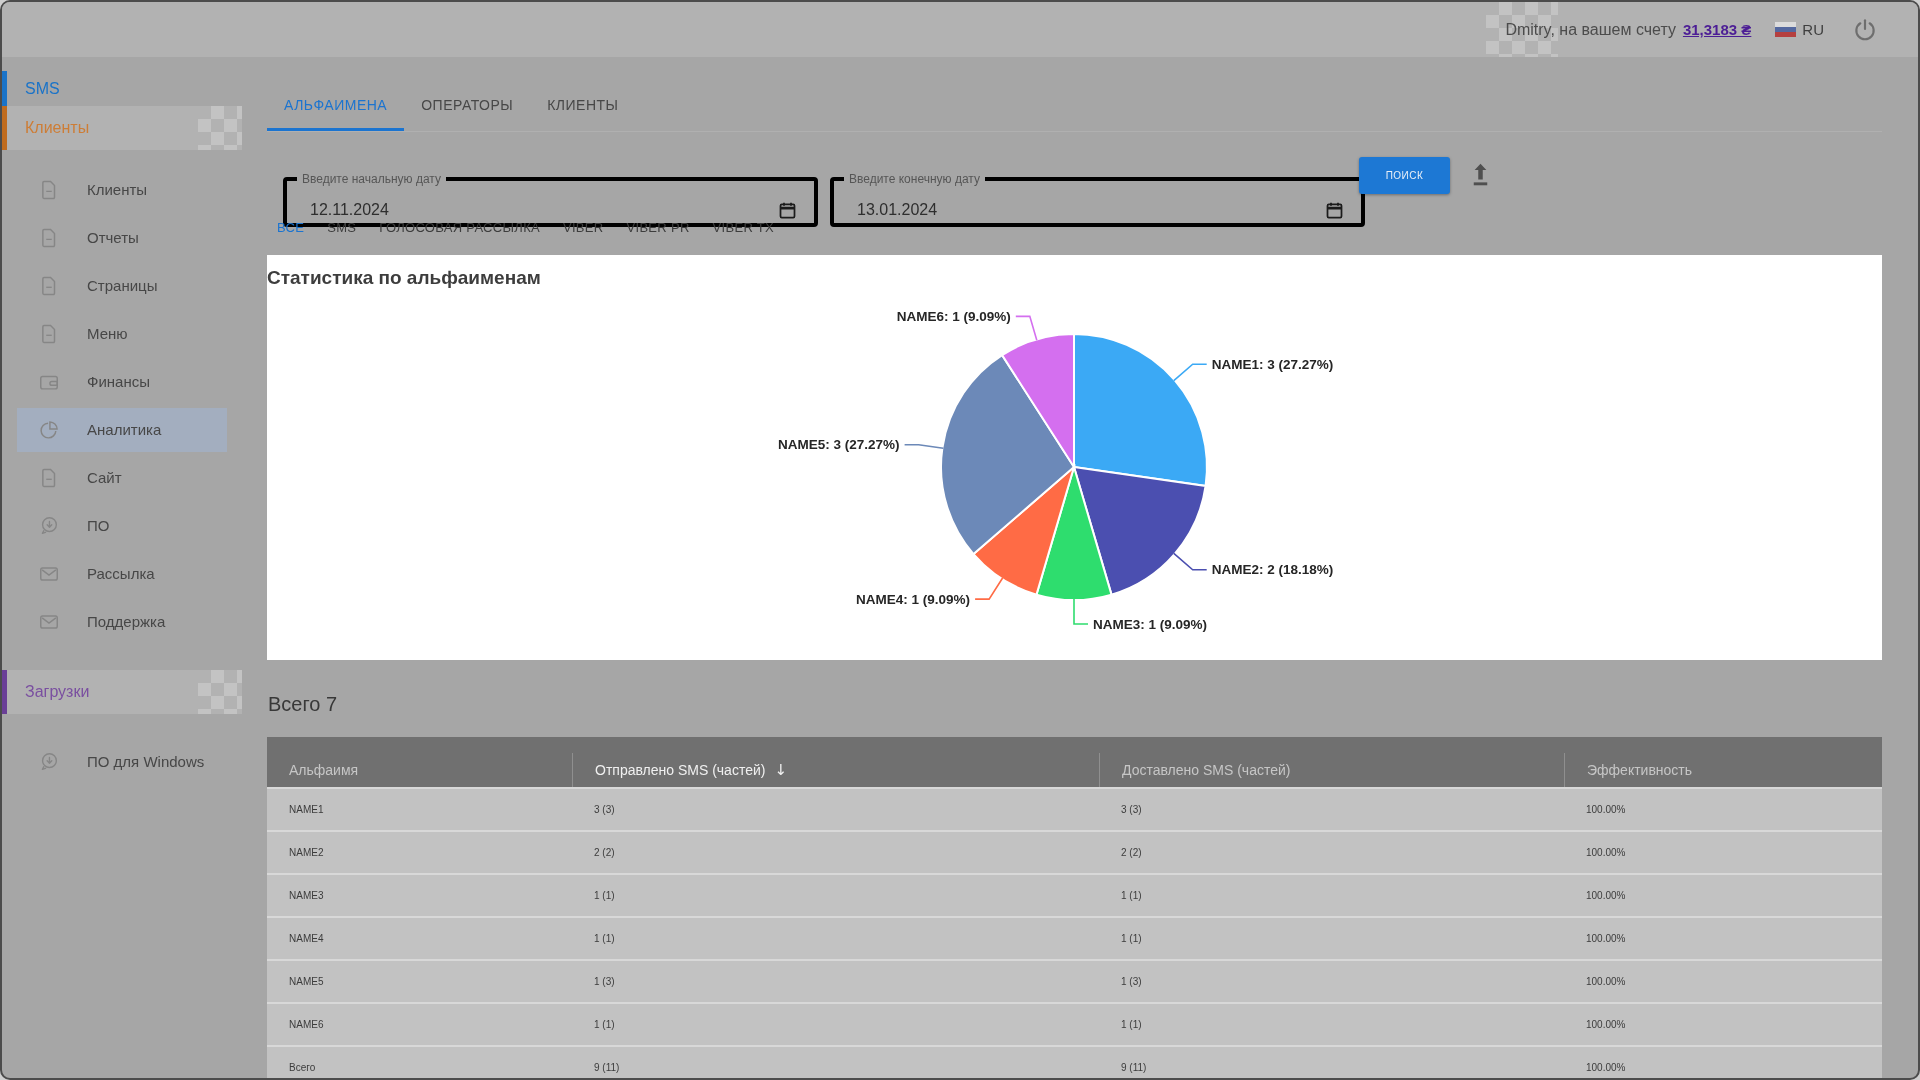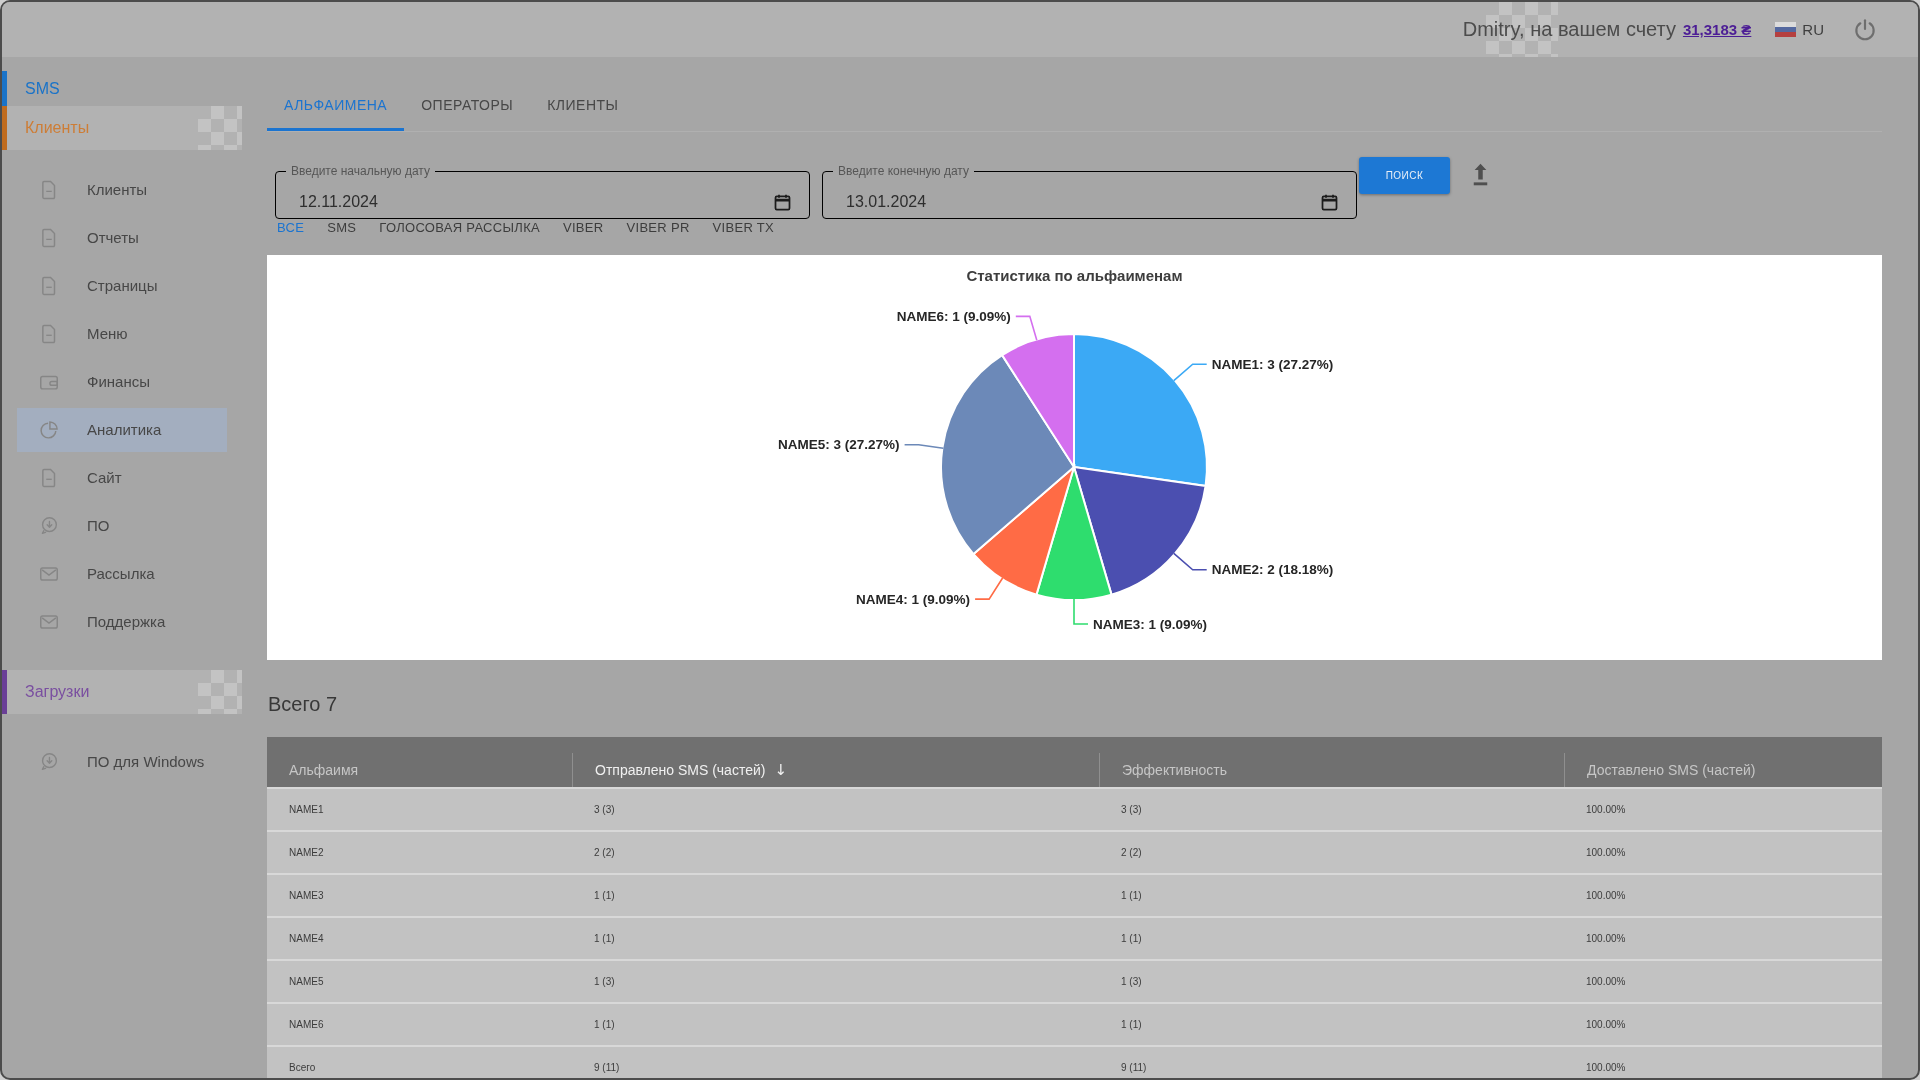--- a/index.html
+++ b/index.html
@@ -7,21 +7,21 @@
   .window{
     position:relative;width:1920px;height:1080px;
     background:#a6a6a6;border:2px solid #4c4c4c;border-radius:10px;overflow:hidden;
     font-family:"Liberation Sans","DejaVu Sans",sans-serif;
   }
   
   .topbar{position:absolute;left:0;top:0;right:0;height:55px;background:#b2b2b2;}
   .checker{background-image:repeating-conic-gradient(rgba(255,255,255,0.22) 0% 25%, transparent 0% 50%);background-size:26px 26px;}
   .topbar-checker{position:absolute;right:360px;top:0;width:72px;height:55px;}
   .topbar-right{position:absolute;right:40px;top:0;height:55px;display:flex;align-items:center;}
-  .user-text{font-size:20px;color:#4c4c4c;margin-right:7px;}
+  .user-text{font-size:16px;color:#4c4c4c;margin-right:7px;}
   .balance-link{font-size:15px;font-weight:bold;color:#4c1d95;text-decoration:underline;cursor:pointer;margin-right:24px;}
   .flag{width:21px;height:15px;display:flex;flex-direction:column;margin-right:6px;}
   .flag i{flex:1;}
   .flag .f1{background:#dcdcdc;}
   .flag .f2{background:#54689f;}
   .flag .f3{background:#b54040;}
   .lang{font-size:15px;color:#3f3f3f;margin-right:28px;cursor:pointer;}
   .power{width:26px;height:26px;color:#6e6e6e;cursor:pointer;}
   .power svg{width:100%;height:100%;}
   
@@ -40,35 +40,35 @@
   .nav-icon{position:relative;width:22px;height:22px;margin-left:36px;color:#868686;flex:none;}
   .nav-icon svg{width:100%;height:100%;display:block;}
   .nav-label{position:relative;margin-left:27px;font-size:15px;color:#474747;width:130px;line-height:1.55;}
   .nav-item.tall{height:70px;}
   
   .main{position:absolute;left:265px;top:55px;width:1615px;bottom:0;}
   .tabs{position:absolute;left:0;top:22px;width:100%;height:53px;display:flex;border-bottom:1px solid #b0b0b0;}
   .tab{padding:0 17px;display:flex;align-items:center;font-size:14px;letter-spacing:.5px;color:#474747;cursor:pointer;}
   .tab.active{color:#1b74d0;box-shadow:inset 0 -3px 0 #1b74d0;}
   .filter-row{position:absolute;left:0;top:99px;width:100%;height:56px;}
-  .date-field{position:absolute;top:0;height:55px;margin:8px;border:1px solid #000000;border-radius:4px;padding:0;cursor:pointer;}
+  .date-field{position:absolute;top:0;height:55px;margin:16px;border:4px solid #000000;border-radius:4px;padding:0;cursor:pointer;}
   .date-field.f1{left:0;width:535px;}
   .date-field.f2{left:547px;width:535px;}
   .date-field legend{font-size:12px;color:#565656;padding:0 5px;margin-left:10px;}
   .date-value{position:absolute;left:23px;top:15px;font-size:16px;color:#2e2e2e;}
   .cal-icon{position:absolute;right:16px;top:14px;width:21px;height:21px;color:#1c1c1c;}
   .cal-icon svg{width:100%;height:100%;}
   .search-btn{position:absolute;left:1092px;top:1px;width:91px;height:37px;background:#1d78d4;color:#e9f0f8;border:none;border-radius:3px;font-size:10px;letter-spacing:.5px;font-family:inherit;box-shadow:0 1px 3px rgba(0,0,0,.35);cursor:pointer;}
   .upload-btn{position:absolute;left:1200px;top:5px;width:27px;height:27px;color:#4f4f4f;cursor:pointer;}
   .upload-btn svg{width:100%;height:100%;}
   .channels{position:absolute;left:10px;top:163px;display:flex;gap:23px;}
   .channel{font-size:13px;letter-spacing:.3px;color:#3d3d3d;cursor:pointer;}
   .channel.active{color:#1b74d0;}
   .chart-panel{position:absolute;left:0;top:198px;width:1615px;height:405px;background:#ffffff;}
-  .chart-title{position:absolute;left:0;top:12px;width:100%;text-align:center;font-size:15px;font-weight:bold;color:#3d3d3d;}
+  .chart-title{position:absolute;left:0;top:12px;width:100%;font-size:19px;font-weight:bold;color:#3d3d3d;}
   #pie-svg{position:absolute;left:0;top:0;width:1615px;height:405px;}
   .pie-label{font-family:"Liberation Sans","DejaVu Sans",sans-serif;font-size:13.5px;font-weight:bold;fill:#262626;}
   .total{position:absolute;left:1px;top:636px;font-size:20px;color:#383838;}
   .stats-table{position:absolute;left:0;top:680px;width:1615px;}
   .thead{display:grid;grid-template-columns:305px 527px 465px 318px;height:50px;background:#707070;}
   .th{display:flex;align-items:center;padding-left:22px;font-size:14px;color:#c6c6c6;border-left:1px solid #8f8f8f;cursor:pointer;margin-top:16px;}
   .th:first-child{border-left:none;}
   .th.sorted{color:#f0f0f0;}
   .sort-arrow{margin-left:9px;font-size:15px;font-family:"DejaVu Sans",sans-serif;}
   .tr{display:grid;grid-template-columns:305px 527px 465px 318px;height:43px;background:#c2c2c2;border-top:2px solid #d8d8d8;}
@@ -307,24 +307,24 @@
     <div class="stats-table" id="table">
         <div class="thead">
           <div class="th">
             <span>Альфаимя</span>
           </div>
           <div class="th sorted">
             <span>Отправлено SMS (частей)</span>
             <span class="sort-arrow">↓</span>
           </div>
           <div class="th">
-            <span>Эффективность</span>
+            <span>Доставлено SMS (частей)</span>
           </div>
           <div class="th">
-            <span>Доставлено SMS (частей)</span>
+            <span>Эффективность</span>
           </div>
         </div>
         <div class="tr">
           <div class="td">NAME1</div>
           <div class="td">3 (3)</div>
           <div class="td">3 (3)</div>
           <div class="td">100.00%</div>
         </div>
         <div class="tr">
           <div class="td">NAME2</div>

